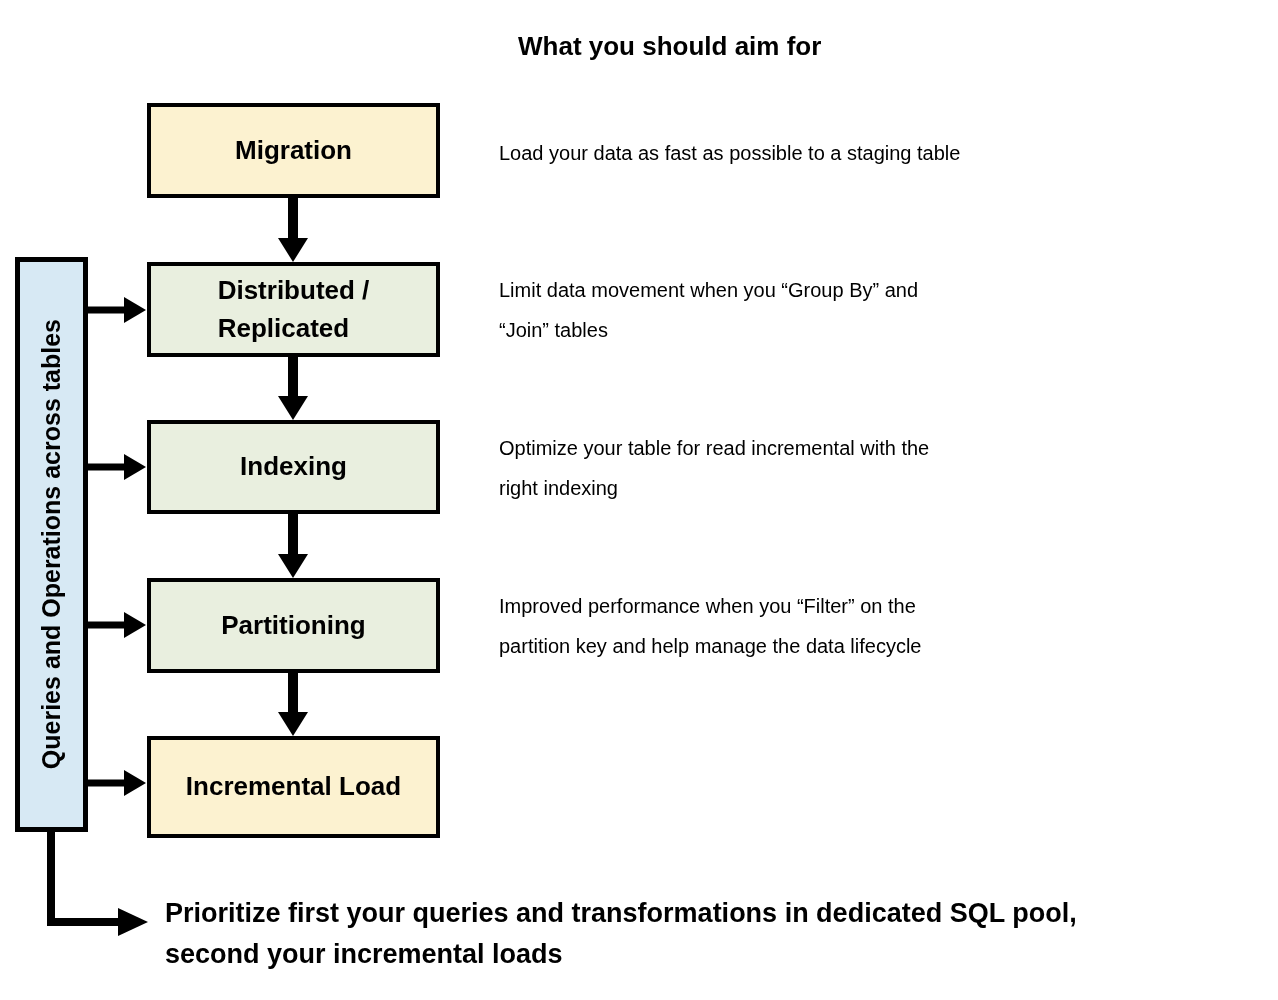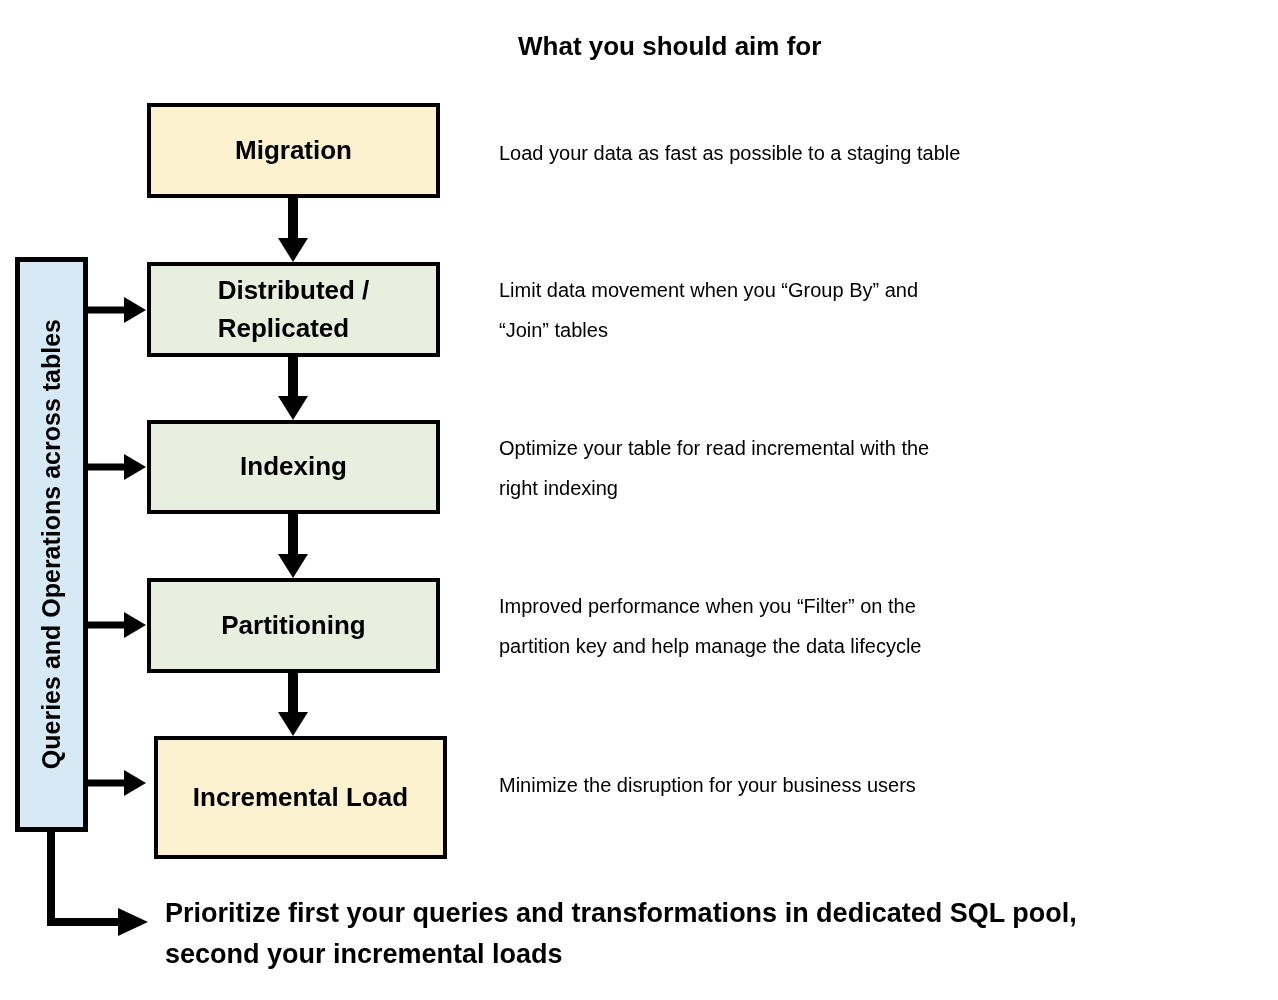--- a/index.html
+++ b/index.html
@@ -49,21 +49,21 @@
     font-size: 26px; font-weight: bold;
     line-height: 1.45;
     white-space: pre-line;
   }
   .fill-yellow { background: var(--box-yellow); }
   .fill-green  { background: var(--box-green); }
   .box-1 { top: 103px; height: 95px; }
   .box-2 { top: 262px; height: 95px; }
   .box-3 { top: 420px; height: 94px; }
   .box-4 { top: 578px; height: 95px; }
-  .box-5 { top: 736px; height: 123px; margin-left: 7px; }
+  .box-5 { top: 736px; height: 102px; }
 
   .desc {
     position: absolute; left: 499px;
     font-size: 20px; line-height: 40px;
     white-space: pre-line;
     width: 730px;
   }
   .desc-1 { top: 133px; }
   .desc-2 { top: 270px; }
   .desc-3 { top: 428px; }
@@ -137,18 +137,17 @@
   <div class="step-box fill-green box-4">Partitioning</div>
   <div class="step-box fill-yellow box-5">Incremental Load</div>
 
   <div class="desc desc-1">Load your data as fast as possible to a staging table</div>
   <div class="desc desc-2">Limit data movement when you “Group By” and
 “Join” tables</div>
   <div class="desc desc-3">Optimize your table for read incremental with the
 right indexing</div>
   <div class="desc desc-4">Improved performance when you “Filter” on the
 partition key and help manage the data lifecycle</div>
-  <div class="desc desc-5">Minimize the disruption for your business users</div>
 
   <div class="footer-note">Prioritize first your queries and transformations in dedicated SQL pool,
 second your incremental loads</div>
 
 </div>
 
 </body></html>

